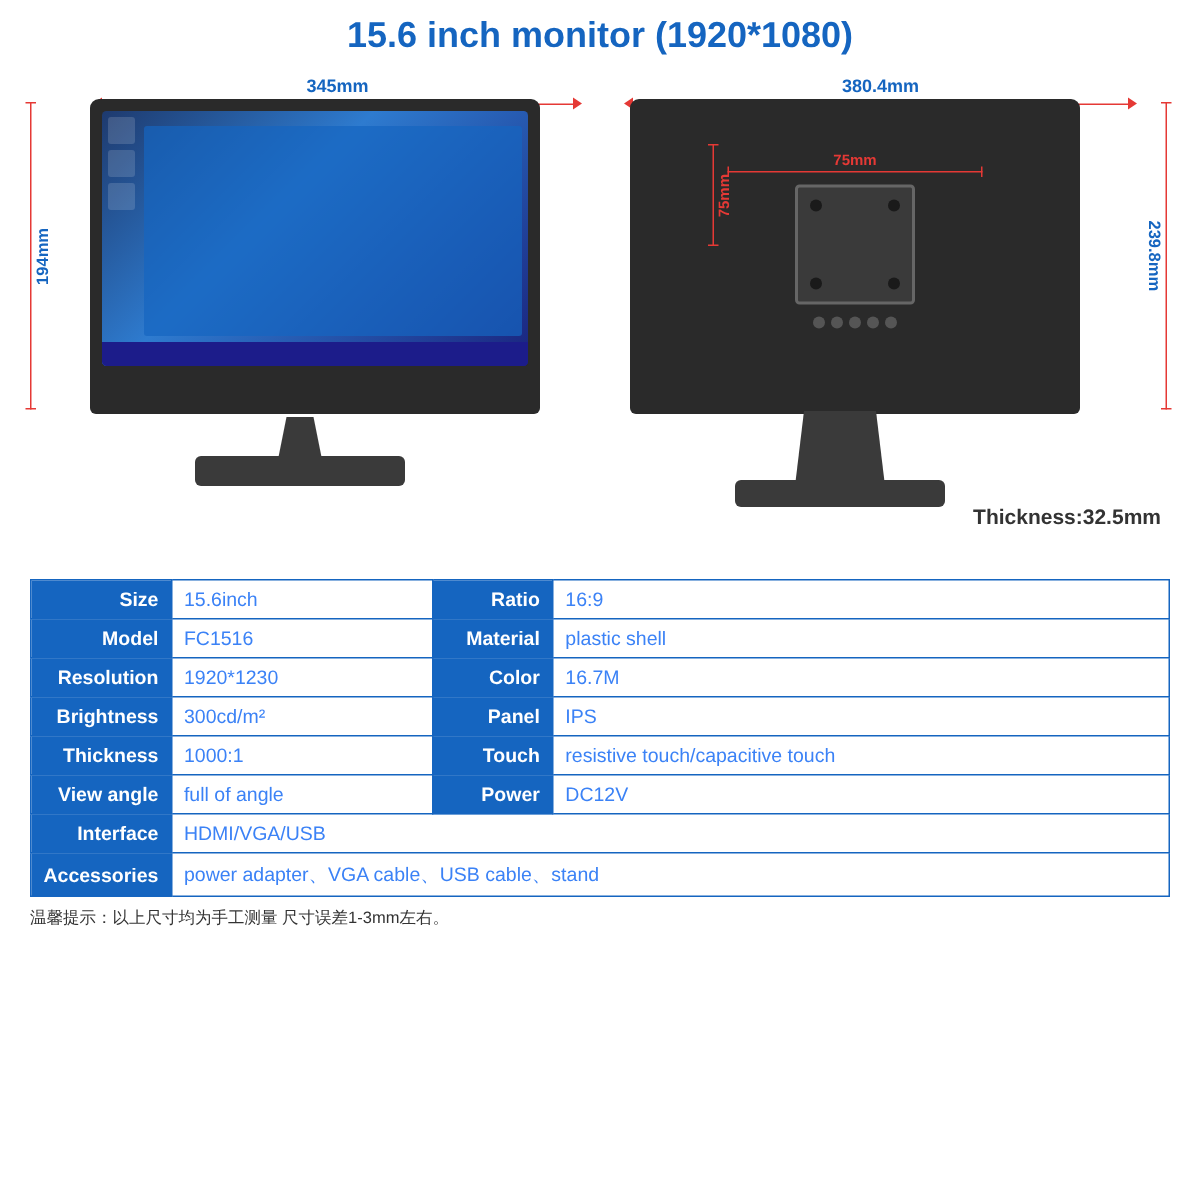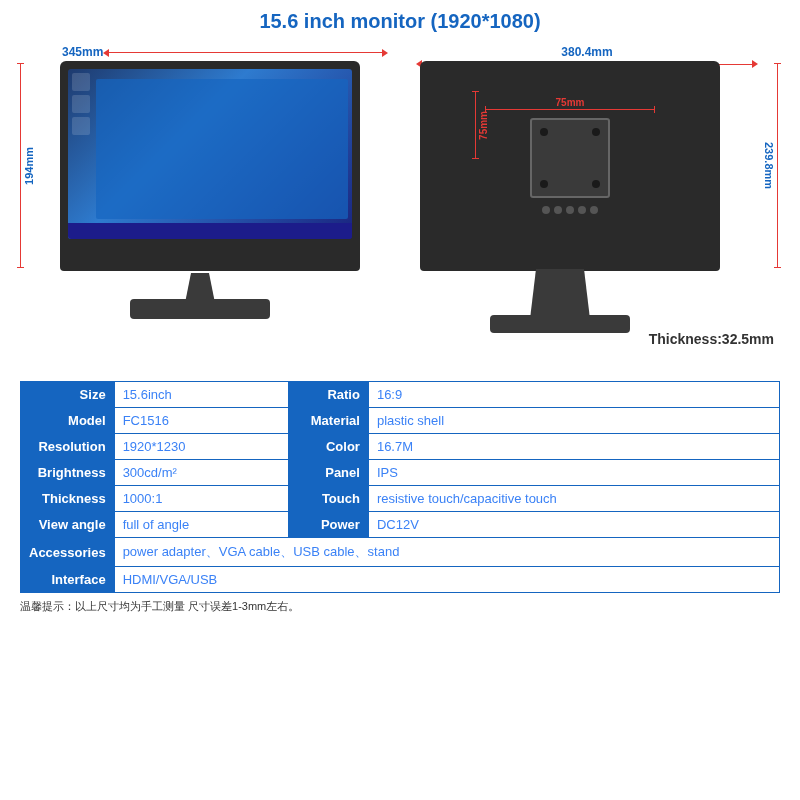--- a/index.html
+++ b/index.html
@@ -14,21 +14,21 @@
     .page {
       width: 800px;
       height: 800px;
       display: flex;
       flex-direction: column;
       align-items: center;
       padding: 10px 20px;
     }
 
     .title {
-      font-size: 20px;
+      font-size: 24px;
       font-weight: bold;
       color: #1565c0;
       text-align: center;
       margin-bottom: 8px;
     }
 
     .diagrams-row {
       display: flex;
       flex-direction: row;
       width: 100%;
@@ -249,21 +249,21 @@
 <body>
 
 <div class="page">
 
   <div class="title">15.6 inch monitor (1920*1080)</div>
 
   <div class="diagrams-row">
 
     <div class="diagram-left">
 
-      <div style="position:absolute;top:4px;left:42px;right:12px;display:flex;flex-direction:row;align-items:center;">
+      <div style="position:absolute;top:4px;left:42px;right:12px;display:flex;flex-direction:column;align-items:center;">
         <div style="font-size:12px;color:#1565c0;font-weight:bold;margin-bottom:1px;">345mm</div>
         <div class="red-arrow-h" style="width:100%;">
           <div class="red-arrow-line-h"></div>
         </div>
       </div>
 
       <div style="position:absolute;left:0;top:22px;height:205px;display:flex;flex-direction:row;align-items:center;">
         <div style="height:100%;width:1px;background:#e53935;position:relative;">
           <div style="position:absolute;top:0;left:-3px;width:7px;height:1px;background:#e53935;"></div>
           <div style="position:absolute;bottom:0;left:-3px;width:7px;height:1px;background:#e53935;"></div>
@@ -377,24 +377,24 @@
           <td class="spec-label">Touch</td>
           <td class="spec-value">resistive touch/capacitive touch</td>
         </tr>
         <tr>
           <td class="spec-label">View angle</td>
           <td class="spec-value">full of angle</td>
           <td class="spec-label">Power</td>
           <td class="spec-value">DC12V</td>
         </tr>
         <tr>
+          <td class="spec-label">Interface</td>
+          <td class="spec-value" colspan="3">HDMI/VGA/USB</td>
+        </tr>
+        <tr>
           <td class="spec-label">Accessories</td>
           <td class="spec-value" colspan="3">power adapter、VGA cable、USB cable、stand</td>
         </tr>
-        <tr>
-          <td class="spec-label">Interface</td>
-          <td class="spec-value" colspan="3">HDMI/VGA/USB</td>
-        </tr>
       </tbody>
   </table>
 
   <div class="footer-note">温馨提示：以上尺寸均为手工测量  尺寸误差1-3mm左右。</div>
 </div>
 
 </body></html>

